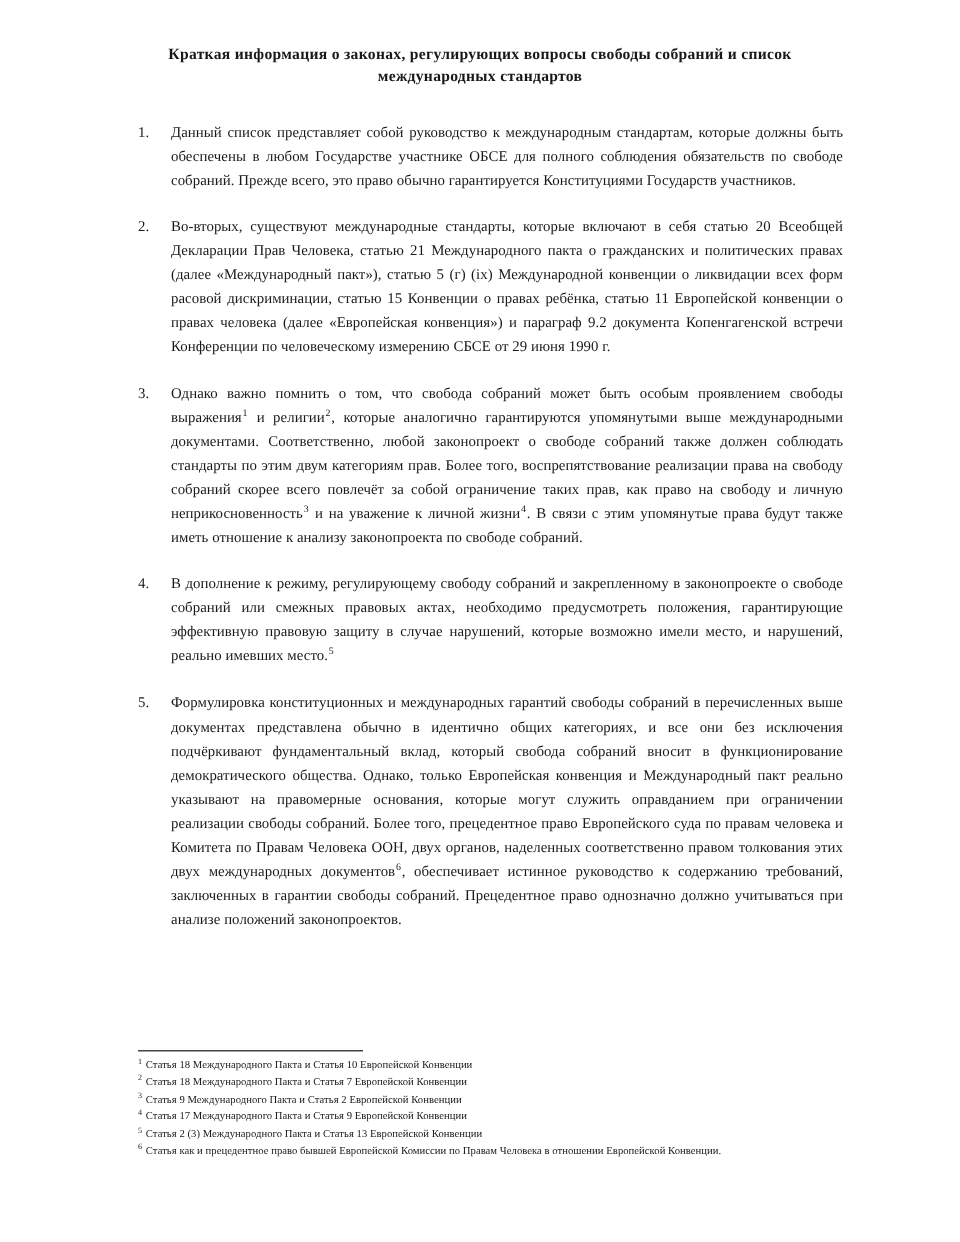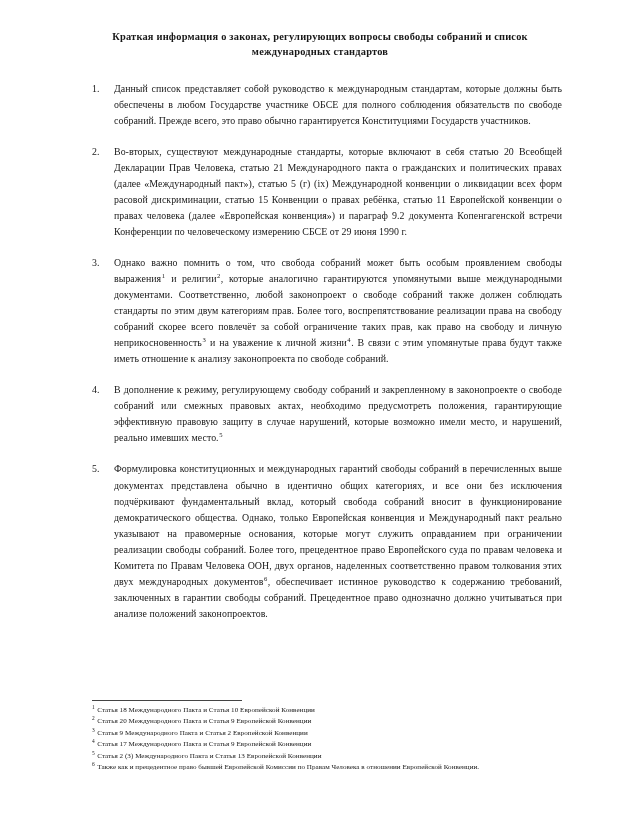--- a/index.html
+++ b/index.html
@@ -157,30 +157,30 @@
 
   </div>
 
   <div class="footnotes">
     <hr class="fn-rule">
     <div class="fn-list">
       <p class="fn-item">
         <span class="fn-marker">1</span><span>Статья 18 Международного Пакта и Статья  10  Европейской Конвенции</span>
       </p>
       <p class="fn-item">
-        <span class="fn-marker">2</span><span>Статья 20 Международного Пакта и Статья 9 Европейской Конвенции</span>
+        <span class="fn-marker">2</span><span>Статья 18 Международного Пакта и Статья 7 Европейской Конвенции</span>
       </p>
       <p class="fn-item">
         <span class="fn-marker">3</span><span>Статья 9 Международного Пакта и Статья 2 Европейской Конвенции</span>
       </p>
       <p class="fn-item">
         <span class="fn-marker">4</span><span>Статья 17 Международного Пакта и Статья 9 Европейской Конвенции</span>
       </p>
       <p class="fn-item">
         <span class="fn-marker">5</span><span>Статья 2 (3) Международного Пакта и Статья 13 Европейской Конвенции</span>
       </p>
       <p class="fn-item">
-        <span class="fn-marker">6</span><span>Также как и прецедентное право бывшей Европейской Комиссии по Правам Человека в отношении Европейской Конвенции.</span>
+        <span class="fn-marker">6</span><span>Статья как и прецедентное право бывшей Европейской Комиссии по Правам Человека в отношении Европейской Конвенции.</span>
       </p>
     </div>
   </div>
 
 </div>
 
 </body></html>

